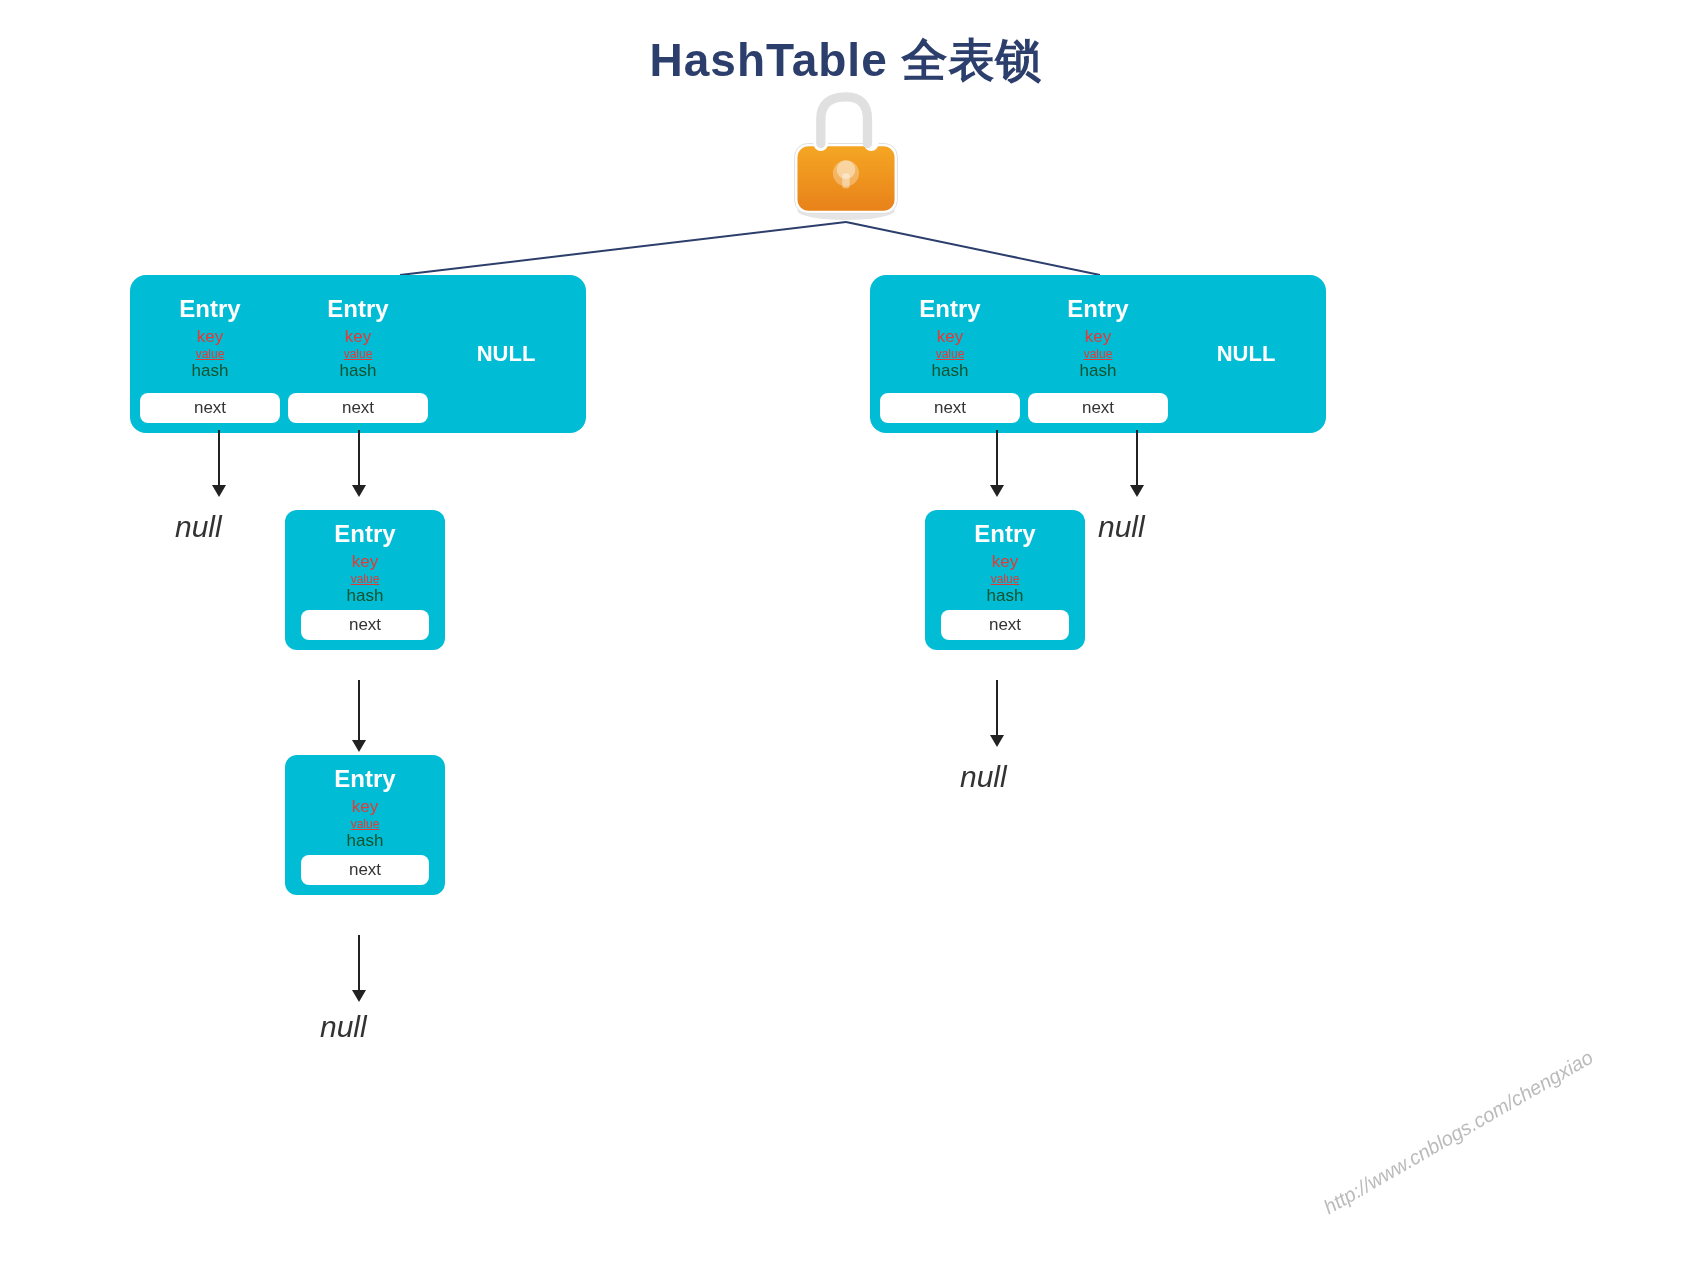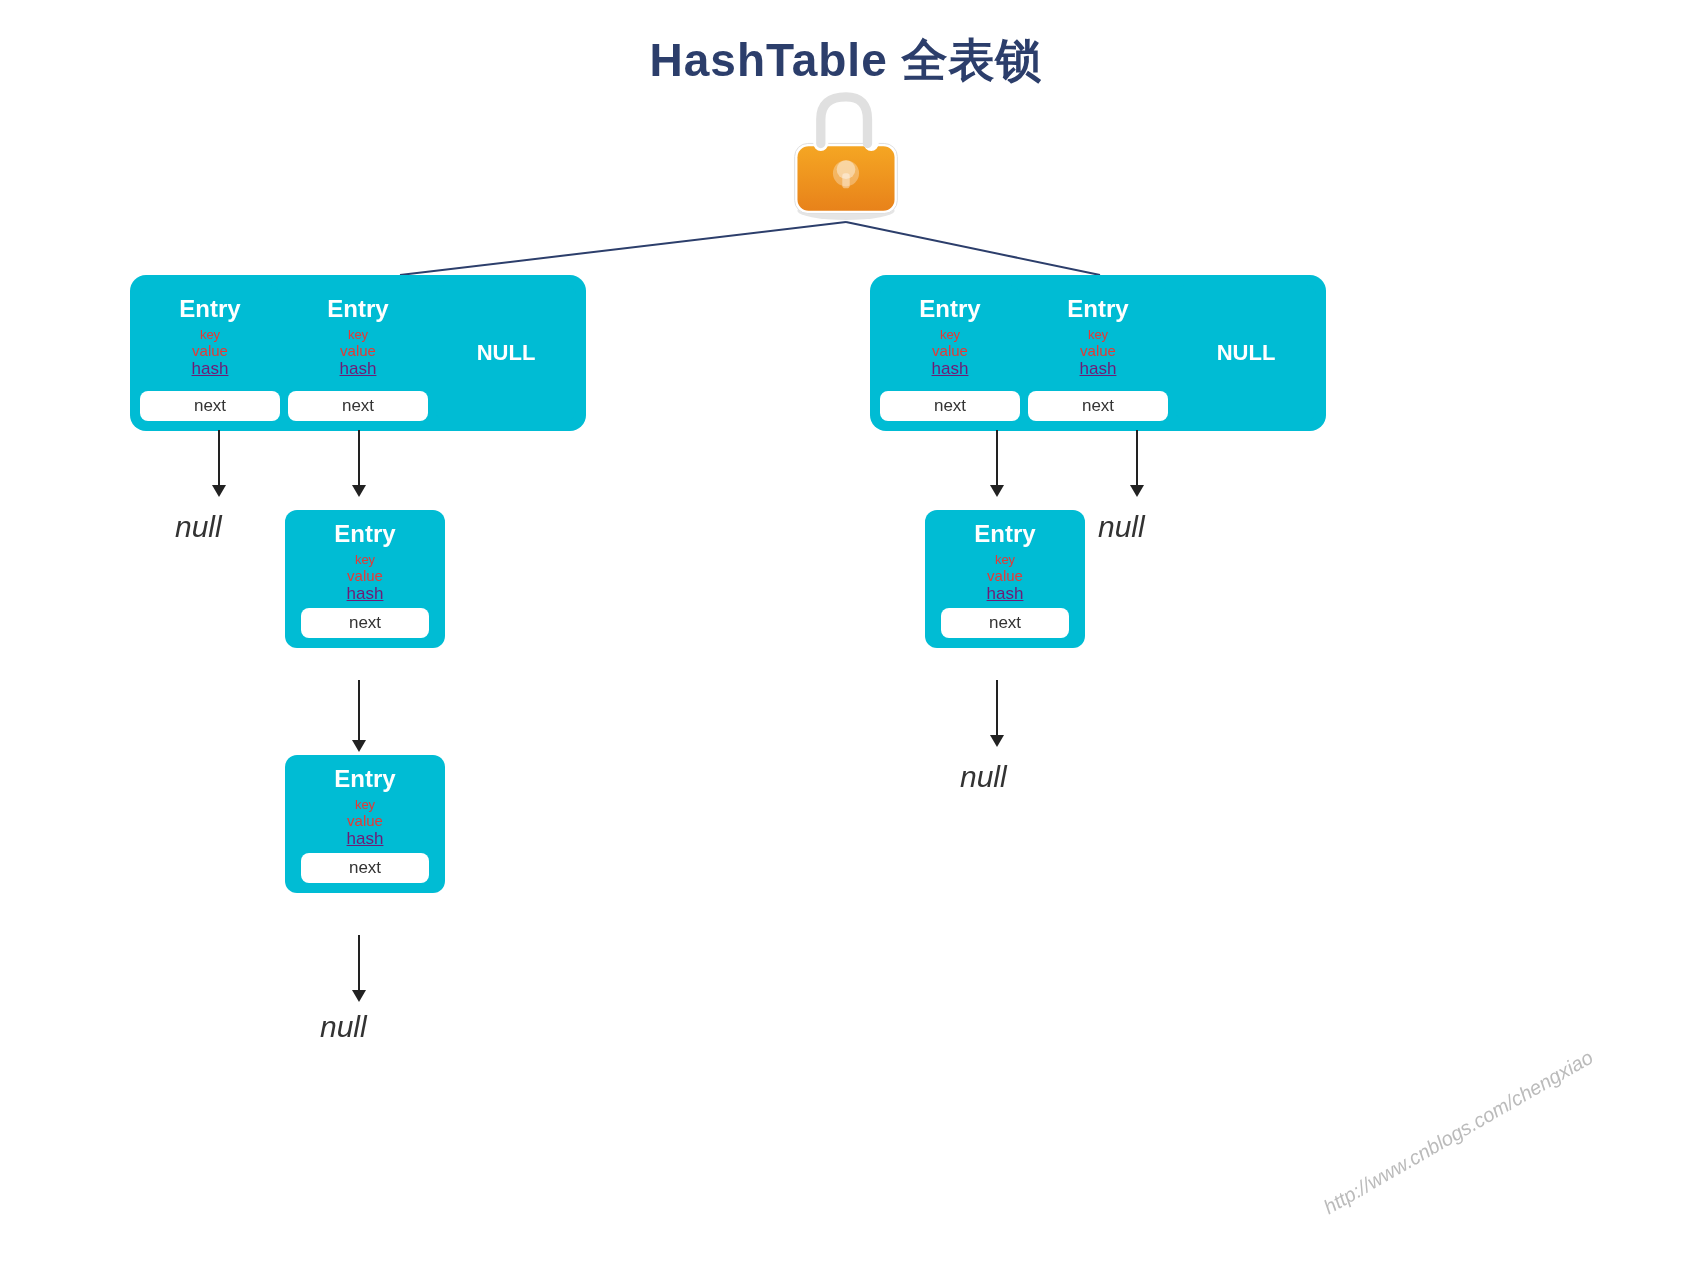--- a/index.html
+++ b/index.html
@@ -52,23 +52,23 @@
       padding: 10px 20px 8px 20px;
     }
 
     .entry-label {
       font-size: 24px;
       font-weight: bold;
       color: #fff;
       margin-bottom: 4px;
     }
 
-    .entry-key { font-size: 13px; color: #e53935; }
-    .entry-value { font-size: 15px; color: #e53935; }
-    .entry-hash { font-size: 17px; color: #701a75; text-decoration: underline; }
+    .entry-key { font-size: 17px; color: #e53935; }
+    .entry-value { font-size: 12px; color: #e53935; text-decoration: underline; }
+    .entry-hash { font-size: 17px; color: #14532d; }
 
     .entry-next {
       background: white;
       border-radius: 8px;
       width: 100%;
       text-align: center;
       padding: 5px 0;
       font-size: 17px;
       color: #333;
       margin-top: 4px;

